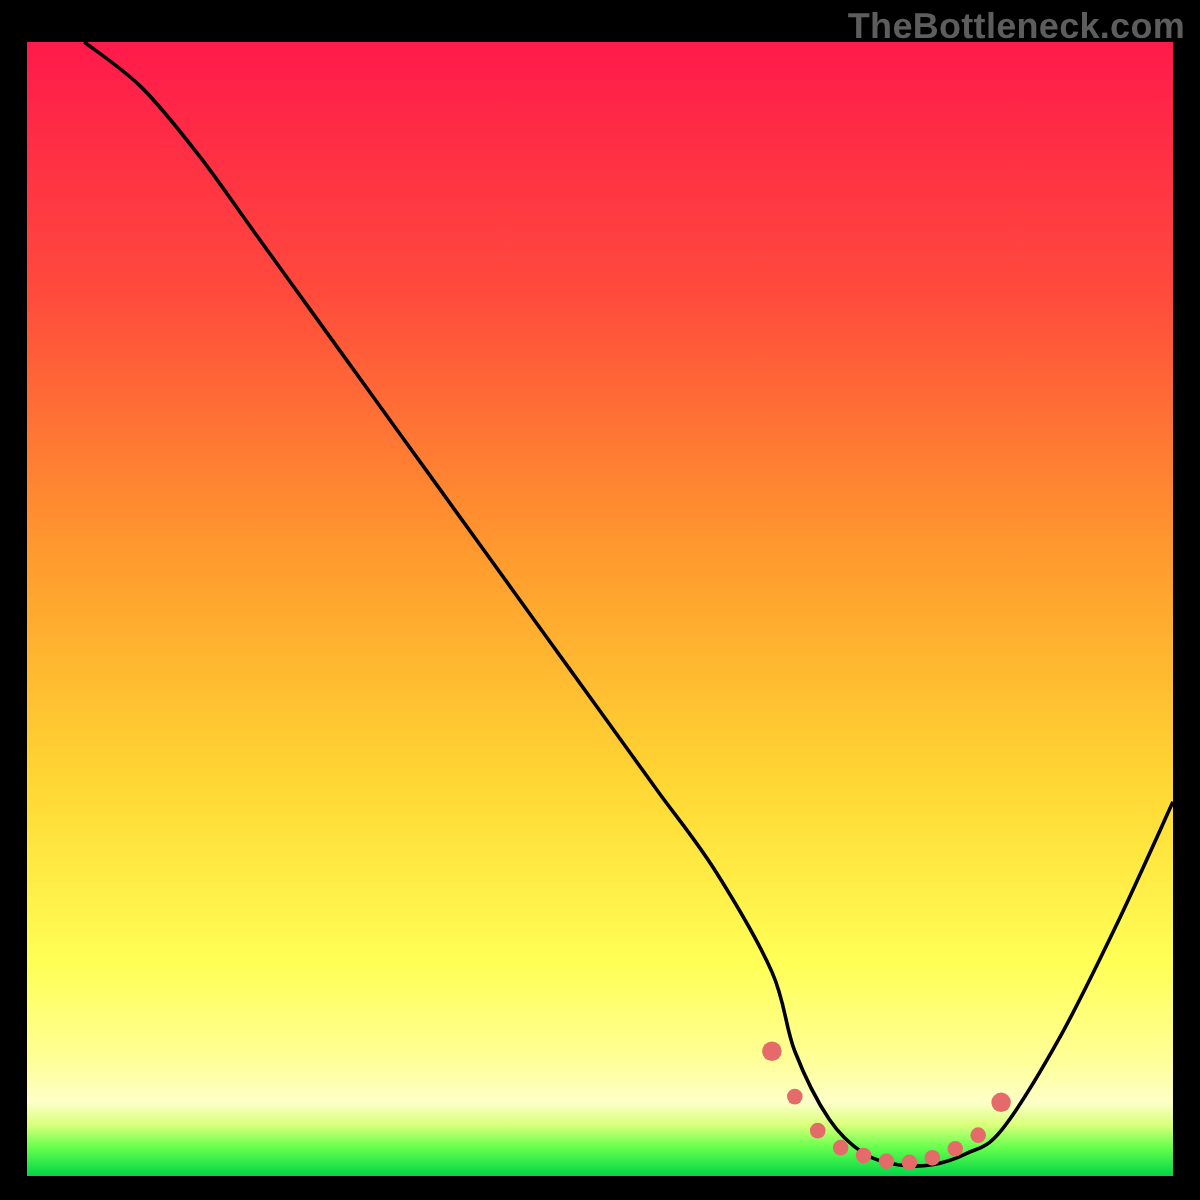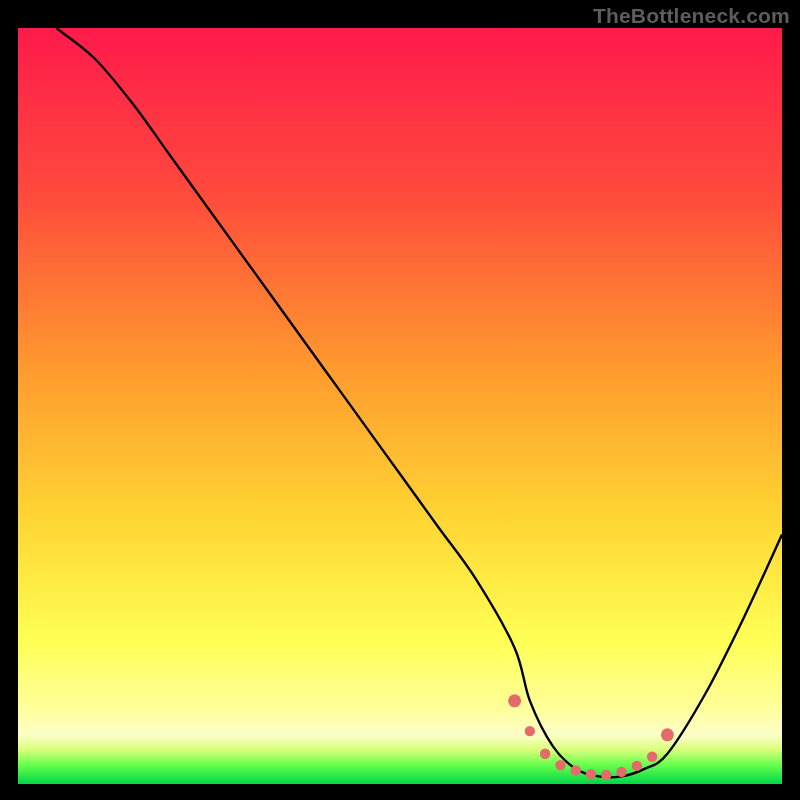--- a/index.html
+++ b/index.html
@@ -15,21 +15,21 @@
     position: relative;
     width: 800px;
     height: 800px;
     background: #000;
   }
   .watermark {
     position: absolute;
     top: 4px;
     right: 10px;
     color: #5d5d5d;
-    font-size: 21px;
+    font-size: 24px;
     font-weight: 600;
     letter-spacing: 0.2px;
     z-index: 10;
   }
   .plot-outer {
     position: absolute;
     left: 18px;
     top: 28px;
     width: 764px;
     height: 756px;

